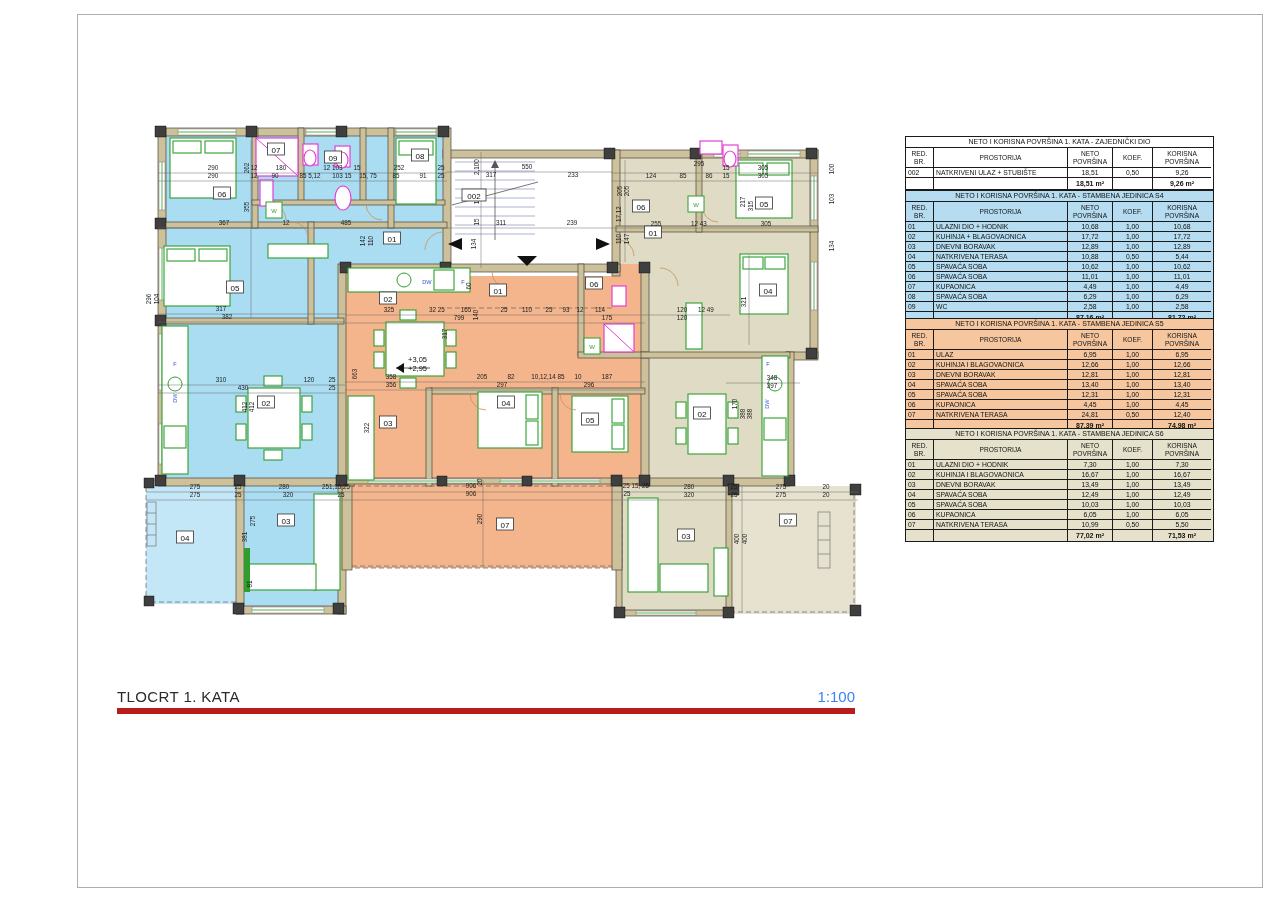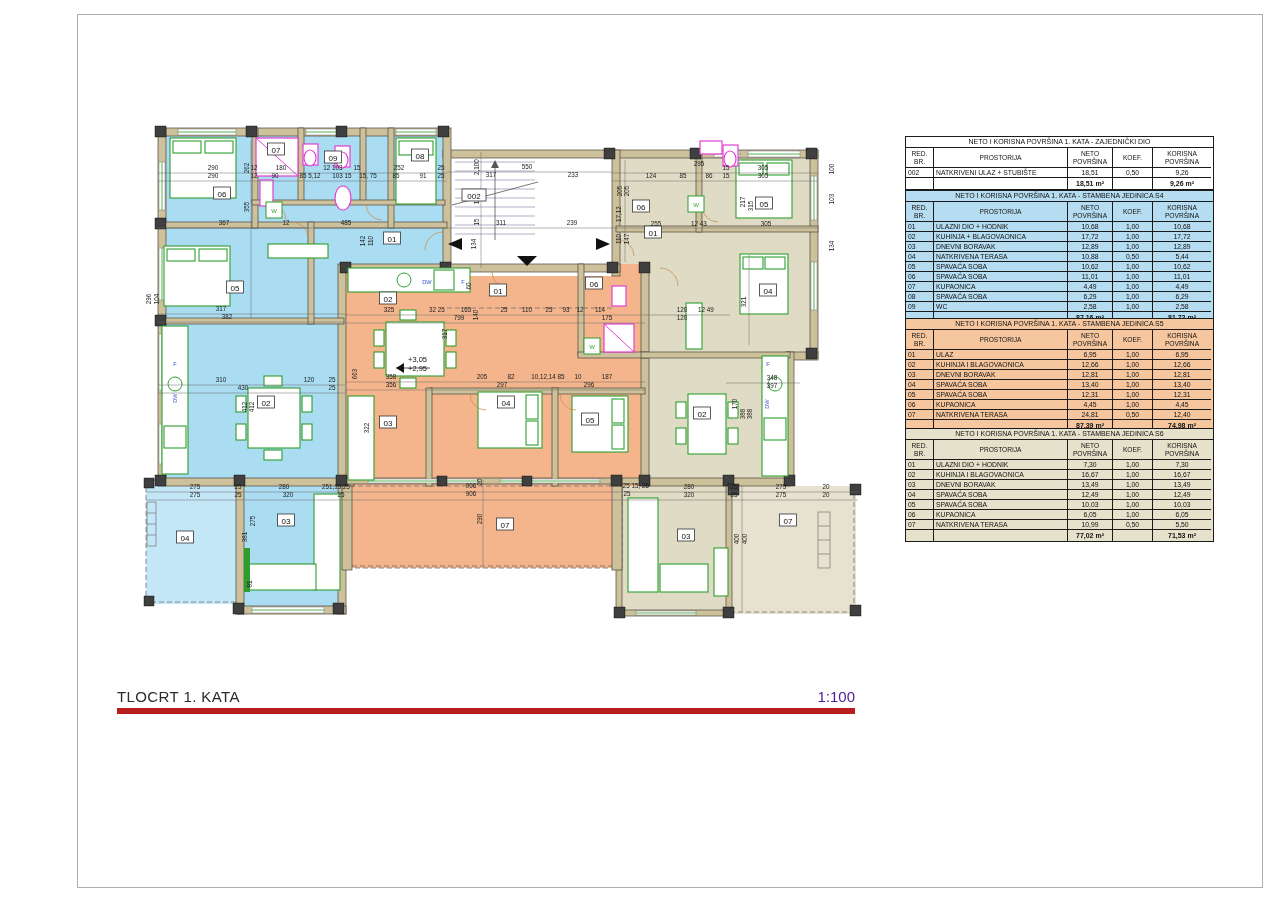--- a/index.html
+++ b/index.html
@@ -17,21 +17,21 @@
   .trow>div:last-child{border-right:none;}
   .trow.hdr>div{height:19px;flex-direction:column;justify-content:center;
     text-align:center;font-size:6.6px;line-height:8px;padding:0;}
   .trow.data>div{height:9px;font-size:6.8px;}
   .trow.data>div.num{justify-content:center;}
   .trow.total>div{height:11px;border-bottom:none;font-weight:bold;font-size:7px;justify-content:center;}
   
   #caption{position:absolute;left:117px;top:672px;width:738px;
     border-bottom:6px solid #b91c1c;height:24px;margin-top:12px;}
   #caption .t{position:absolute;left:0;bottom:3px;font-size:15px;color:#2b2b2b;letter-spacing:.4px;}
-  #caption .s{position:absolute;right:0;bottom:3px;font-size:15px;color:#4c1d95;}
+  #caption .s{position:absolute;right:0;bottom:3px;font-size:15px;color:#3b82f6;}
   
   .wall{fill:#cdc19c;stroke:#4a453a;stroke-width:.7;}
   .col{fill:#3f3f3f;stroke:#000;stroke-width:.4;}
   .win{fill:#fff;stroke:#777;stroke-width:.5;}
   .winline{stroke:#2f9e2f;stroke-width:.8;}
   .furn{fill:#fff;stroke:#2f9e2f;stroke-width:1.1;}
   .furnline{stroke:#2f9e2f;stroke-width:1;fill:none;}
   .pink{fill:#fff;stroke:#e33fd2;stroke-width:1.2;}
   .pinkline{stroke:#e33fd2;stroke-width:1;fill:none;}
   .dimline{stroke:#6a6a6a;stroke-width:.5;}

